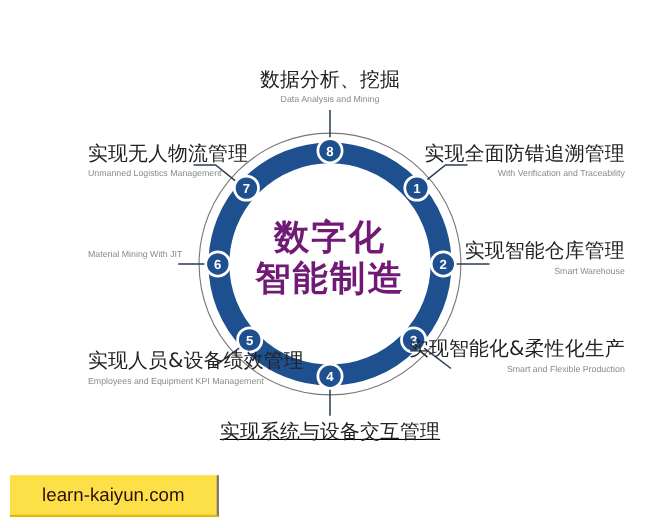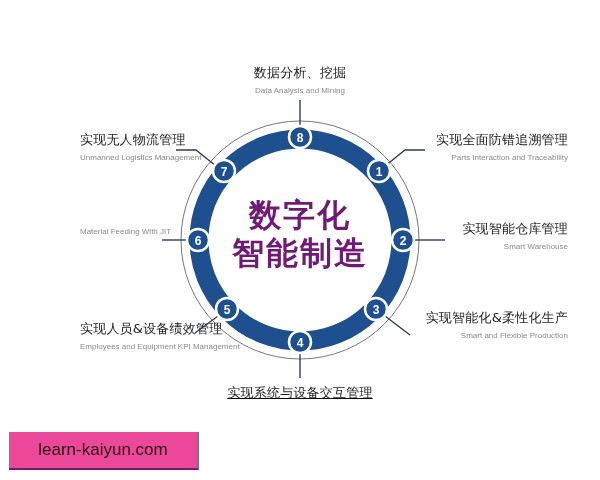--- a/index.html
+++ b/index.html
@@ -3,32 +3,32 @@
   <meta charset="utf-8">
   <style>
     html, body { margin: 0; padding: 0; }
     body {
       width: 600px; height: 480px; background: #ffffff; position: relative; overflow: hidden;
       font-family: "DejaVu Sans", "Liberation Sans", sans-serif;
     }
     .stage { position: absolute; left: 0; top: 0; width: 600px; height: 480px; }
     svg.ring { position: absolute; left: 0; top: 0; }
     .label { position: absolute; white-space: nowrap; }
-    .label .cn { font-size: 13px; color: #222222; letter-spacing: 0.2px; line-height: 18px; }
+    .label .cn { font-size: 18px; color: #222222; letter-spacing: 0.2px; line-height: 18px; }
     .label .en { font-size: 8px; color: #8a8a8a; line-height: 12px; margin-top: 3px; font-family: "Liberation Sans", sans-serif; }
     .label.center { text-align: center; }
     .label.left { text-align: left; margin-left: 48px; }
     .label.right { text-align: right; }
     .center-title {
       position: absolute; left: 220px; top: 196px; width: 160px; text-align: center;
       color: #701a75; font-weight: bold; font-size: 32px; line-height: 38px; letter-spacing: 2px;
     }
     .watermark {
       position: absolute; left: 9px; top: 432px; width: 188px; height: 36px;
-      background: #ec4899; border-right: 2px solid #777; border-bottom: 2px solid #701a75;
+      background: #fde047; border-right: 2px solid #777; border-bottom: 2px solid #eab308;
       display: flex; align-items: center; justify-content: center;
       font-family: "Liberation Sans", sans-serif; font-size: 17px; color: #2a1010;
     }
   </style>
 </head>
 <body>
 
 <div class="stage">
 
   <svg class="ring" width="600" height="480" viewBox="0 0 600 480">
@@ -89,21 +89,21 @@
     <div>智能制造</div>
   </div>
 
   <div class="label center" style="left:200px; top:64px; width:200px;">
     <div class="cn">数据分析、挖掘</div>
     <div class="en">Data Analysis and Mining</div>
   </div>
 
   <div class="label right" style="right:32px; top:131px;margin-left:36px;">
     <div class="cn">实现全面防错追溯管理</div>
-    <div class="en">Parts Interaction and Traceability</div>
+    <div class="en">With Verification and Traceability</div>
   </div>
 
   <div class="label right" style="right:32px; top:220px;">
     <div class="cn">实现智能仓库管理</div>
     <div class="en">Smart Warehouse</div>
   </div>
 
   <div class="label right" style="right:32px; top:309px;">
     <div class="cn">实现智能化&amp;柔性化生产</div>
     <div class="en">Smart and Flexible Production</div>
@@ -112,21 +112,21 @@
   <div class="label center" style="left:170px; top:384px; width:260px;text-decoration:underline;">
     <div class="cn">实现系统与设备交互管理</div>
   </div>
 
   <div class="label left" style="left:32px; top:320px;">
     <div class="cn">实现人员&amp;设备绩效管理</div>
     <div class="en">Employees and Equipment KPI Management</div>
   </div>
 
   <div class="label left" style="left:32px; top:223px;">
-    <div class="en">Material Feeding With JIT</div>
+    <div class="en">Material Mining With JIT</div>
   </div>
 
   <div class="label left" style="left:32px; top:131px;">
     <div class="cn">实现无人物流管理</div>
     <div class="en">Unmanned Logistics Management</div>
   </div>
 
   <div class="watermark">
     <span>learn-kaiyun.com</span>
   </div>

